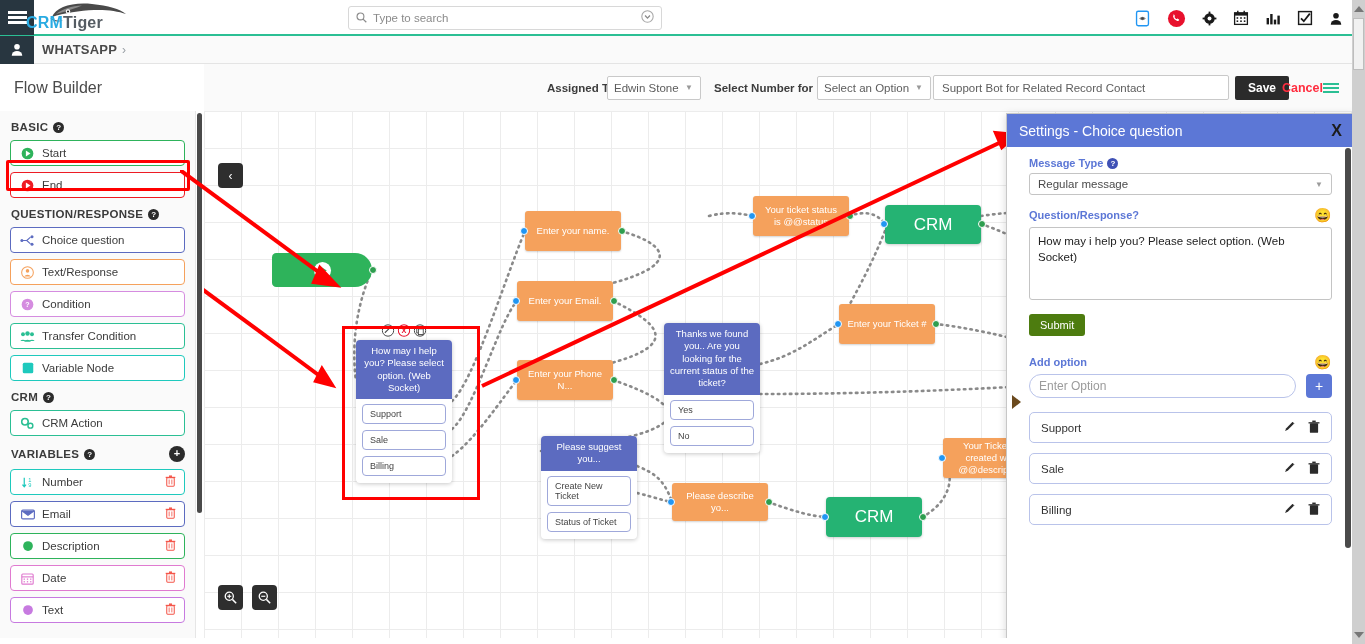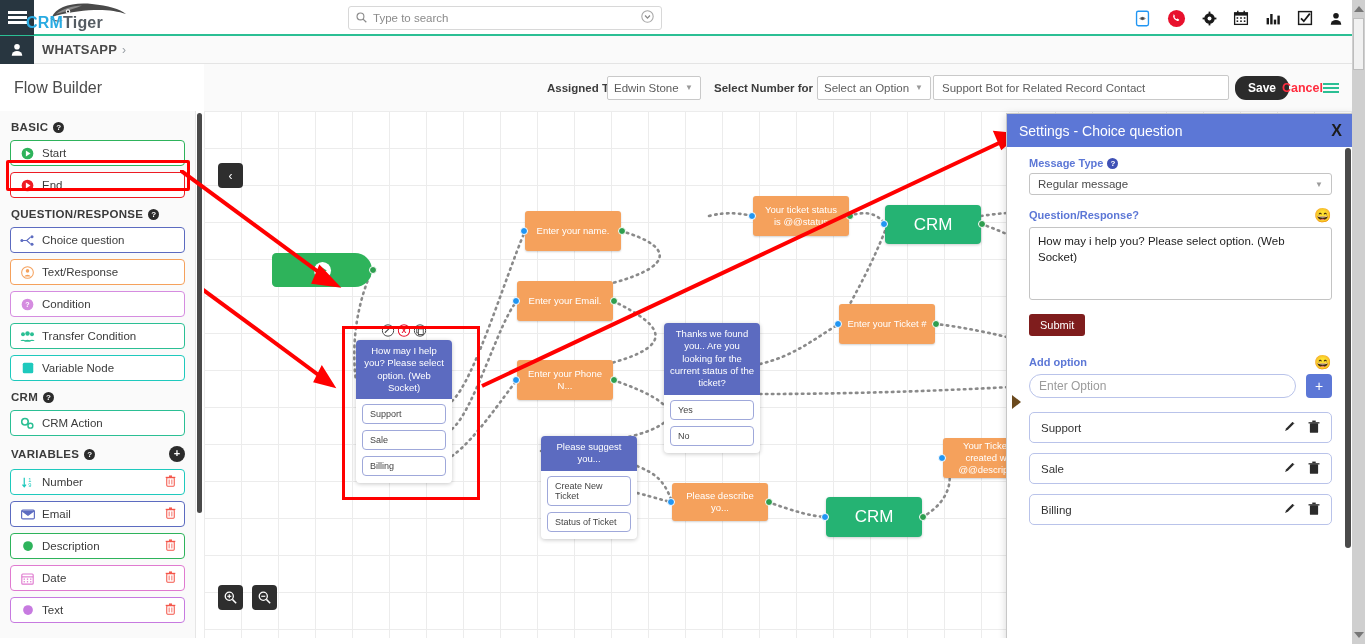--- a/index.html
+++ b/index.html
@@ -88,21 +88,21 @@
     position: relative; cursor: pointer;
   }
   .tb-select .cv { position: absolute; right: 7px; font-size: 8px; color: #999; }
   .tb-input {
     height: 25px; border: 1px solid #c9c9c9; background: #fff;
     border-radius: 2px; font-size: 11.5px; color: #5d5d5d;
     padding: 0 8px; outline: none; font-family: "Liberation Sans", sans-serif;
   }
   .btn-save {
     background: #2b2b2b; color: #fff; border: 0; height: 24px;
-    padding: 0 13px; font-size: 12px; font-weight: bold; border-radius: 11px;
+    padding: 0 13px; font-size: 12px; font-weight: bold; border-radius: 2px;
     cursor: pointer; font-family: "Liberation Sans", sans-serif;
   }
   .btn-cancel {
     color: #ff2d3f; font-size: 12.5px; font-weight: bold; cursor: pointer;
   }
   .green-burger { cursor: pointer; display:flex; flex-direction:column; gap:2px; }
   .green-burger span { display:block; width: 16px; height: 2px; background: #2bbf94; }
 
   
   .sidebar {
@@ -244,21 +244,21 @@
     padding: 0 8px; position: relative; cursor: pointer; background: #fff;
   }
   .sel-box .cv { position: absolute; right: 8px; font-size: 8px; color: #9b9b9b; }
   .ta-box {
     border: 1px solid #c4c4c4; border-radius: 3px; height: 73px;
     font-size: 11.5px; color: #222; padding: 6px 8px; width: 100%;
     resize: none; outline: none; font-family: "Liberation Sans", sans-serif;
     line-height: 1.35;
   }
   .btn-submit {
-    background: #7f1d1d; color: #fff; border: 0; border-radius: 3px;
+    background: #4d7c0f; color: #fff; border: 0; border-radius: 3px;
     font-size: 11px; padding: 5px 11px; cursor: pointer;
     font-family: "Liberation Sans", sans-serif;
   }
   .opt-input {
     flex: 1; height: 24px; border: 1px solid #b9c3ea; border-radius: 12px;
     padding: 0 9px; font-size: 12px; outline: none;
     font-family: "Liberation Sans", sans-serif; color: #555;
   }
   .opt-input::placeholder { color: #9b9b9b; }
   .btn-plus {

